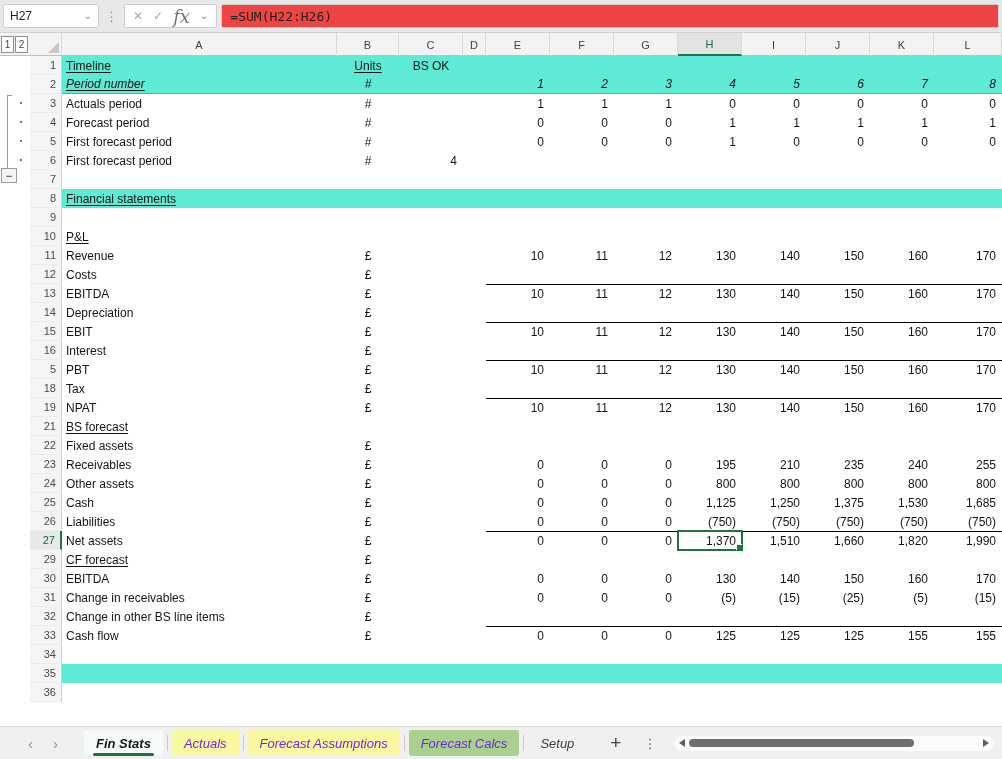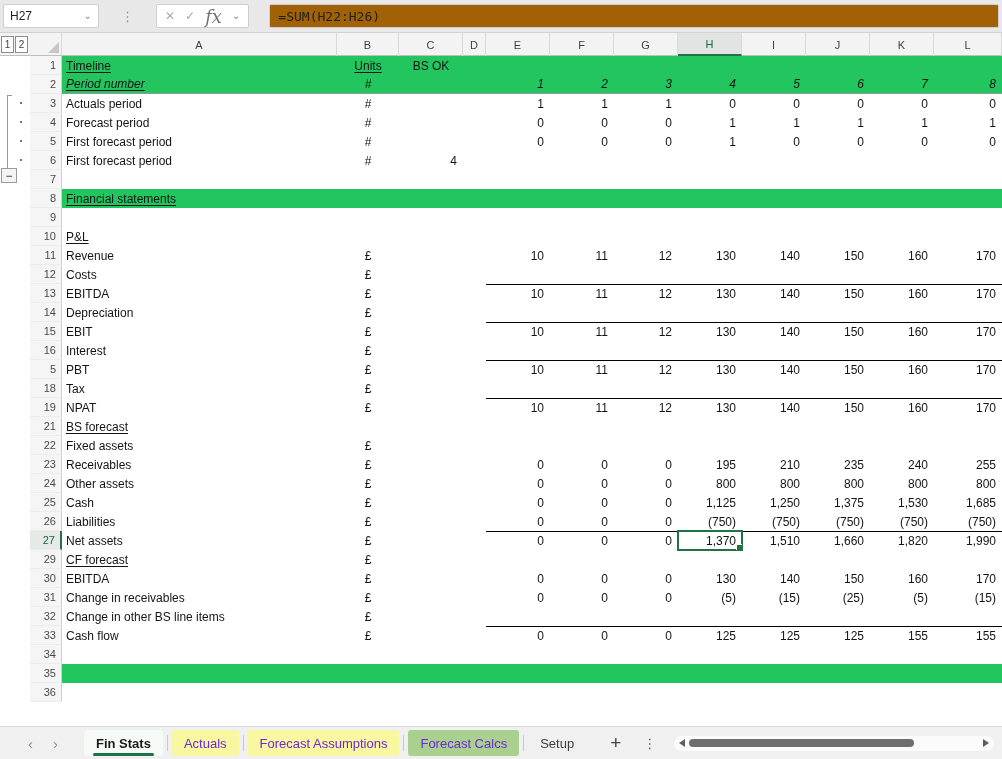--- a/index.html
+++ b/index.html
@@ -1,31 +1,31 @@
 <!DOCTYPE html>
 <html><head>
 <meta charset="utf-8">
 <style>
   html,body{margin:0;padding:0;width:1002px;height:759px;overflow:hidden;
     font-family:"Liberation Sans",sans-serif;background:#fff;}
   .app{width:1002px;height:759px;display:flex;flex-direction:column;}
 
   
   .fbar{height:33px;background:#e8e8e8;border-bottom:1px solid #d2d2d2;
-    display:flex;align-items:center;padding:0 3px;flex:0 0 33px;box-sizing:border-box;gap:16px;}
+    display:flex;align-items:center;padding:0 3px;flex:0 0 33px;box-sizing:border-box;}
   .namebox{width:96px;height:24px;background:#fff;border:1px solid #cfcfcf;border-radius:2px;
     display:flex;align-items:center;padding:0 6px;font-size:12px;color:#222;box-sizing:border-box;}
   .namebox .nb-text{flex:1;}
   .chev{color:#8a8a8a;font-size:10px;line-height:10px;}
   .dots3{color:#8f8f8f;font-size:13px;padding:0 6px;letter-spacing:0;}
   .fxgroup{height:24px;background:#fff;border:1px solid #cfcfcf;border-radius:2px;
     display:flex;align-items:center;gap:10px;padding:0 8px;box-sizing:border-box;}
   .greyglyph{color:#a9a9a9;font-size:12px;}
   .fxit{font-family:"DejaVu Serif",serif;font-style:italic;font-size:18px;color:#737373;}
-  .finput{flex:1;height:24px;background:#a16207;border:1px solid #cfcfcf;border-radius:2px;
+  .finput{flex:1;height:24px;background:#ef4444;border:1px solid #cfcfcf;border-radius:2px;
     margin-left:4px;display:flex;align-items:center;padding:0 8px;
     font-family:"DejaVu Sans Mono",monospace;font-size:13px;color:#1f1f1f;box-sizing:border-box;}
 
   
   .hdrrow{height:23px;flex:0 0 23px;display:flex;background:#f3f3f3;
     border-bottom:1px solid #bfbfbf;box-sizing:border-box;}
   .ocorner{width:30px;flex:0 0 30px;display:flex;align-items:center;gap:1px;padding-left:1px;box-sizing:border-box;}
   .obtn{width:13px;height:17px;border:1px solid #8d8d8d;background:#fdfdfd;font-size:10px;
     color:#444;display:flex;align-items:center;justify-content:center;padding:0;box-sizing:border-box;}
   .selall{width:32px;flex:0 0 32px;position:relative;border-right:1px solid #d9d9d9;box-sizing:border-box;}
@@ -54,32 +54,32 @@
   .rh{width:32px;flex:0 0 32px;display:flex;align-items:center;justify-content:flex-end;
     padding-right:5px;font-size:11px;color:#4a4a4a;background:#f5f5f5;
     border-right:1px solid #cfcfcf;border-bottom:1px solid #ececec;box-sizing:border-box;}
   .rh.sel{color:#17663d;background:#e6eae7;border-right:2px solid #217346;}
   .cell{display:flex;align-items:center;font-size:12px;color:#141414;white-space:nowrap;
     overflow:hidden;box-sizing:border-box;height:19px;background:#fff;}
   .al{justify-content:flex-start;padding-left:4px;}
   .ac{justify-content:center;}
   .ar{justify-content:flex-end;padding-right:6px;}
   .u{text-decoration:underline;text-underline-offset:2px;}
-  .band .cell{background:#22c55e;}
+  .band .cell{background:#5eead4;}
   .bline .cell{border-bottom:1px solid #8c9a97;font-style:italic;}
   .cell.line{border-top:1px solid #000;}
   .selcell{outline:2px solid #217346;outline-offset:-1px;position:relative;z-index:2;}
   .selcell::after{content:'';position:absolute;right:-1px;bottom:-1px;width:5px;height:5px;
     background:#217346;border:1px solid #fff;box-sizing:content-box;}
 
   
   .tabbar{height:33px;flex:0 0 33px;background:#f0f0f0;border-top:1px solid #d9d9d9;
     display:flex;align-items:center;padding:0 6px 0 18px;box-sizing:border-box;}
   .navchev{color:#8f8f8f;font-size:15px;padding:0 10px;cursor:default;}
-  .tabs{display:flex;align-items:center;margin-left:14px;}
+  .tabs{display:flex;align-items:center;margin-left:14px;font-style:italic;}
   .tab{height:26px;padding:0 12px;display:flex;align-items:center;font-size:13px;color:#6d28d9;
     border-radius:3px;margin:0 2px;position:relative;}
   .tab.active{background:#f7fbf7;font-weight:700;color:#1a1a1a;}
   .tab.active::after{content:'';position:absolute;left:9px;right:9px;bottom:0;height:3px;
     background:#1e7145;border-radius:2px;}
   .tab.yellow{background:#f9f7a0;}
   .tab.green{background:#a9d08e;}
   .tab.plain{background:transparent;color:#3c3c3c;}
   .tabsep{width:1px;height:16px;background:#c9c9c9;margin:0 2px;}
   .addbtn{font-size:19px;font-weight:300;color:#444;padding:0 14px;margin-left:8px;}

